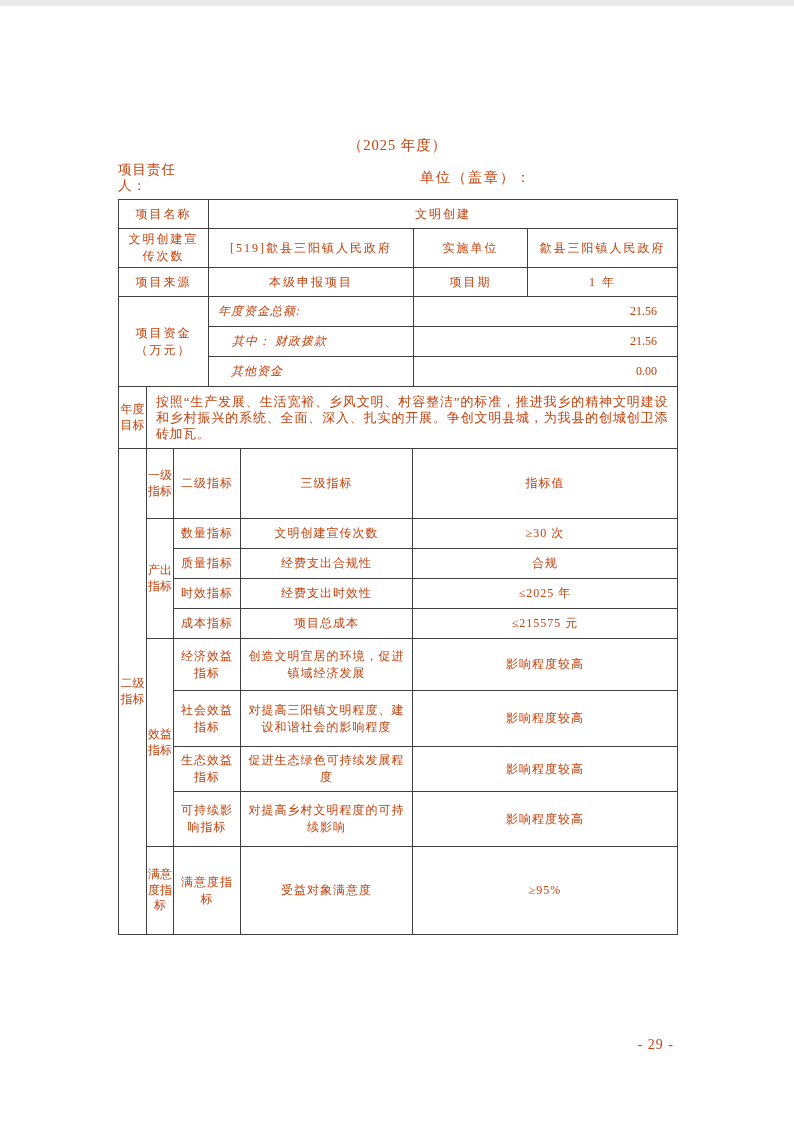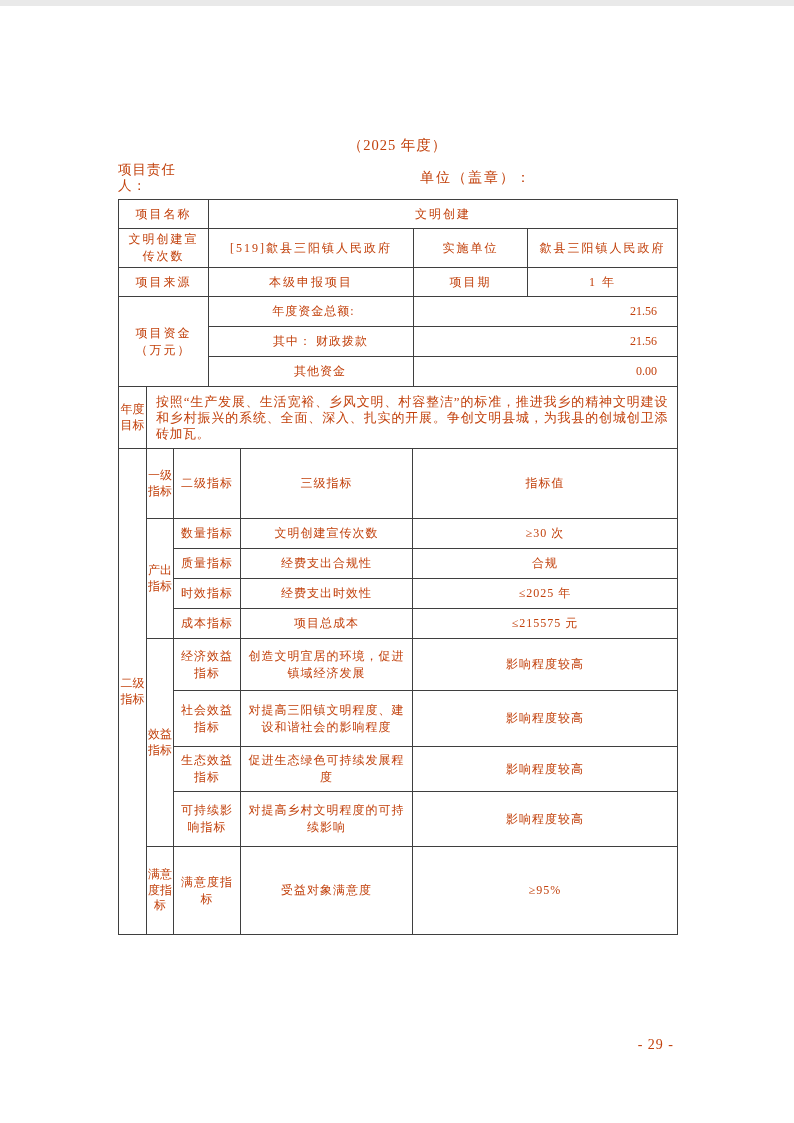--- a/index.html
+++ b/index.html
@@ -52,21 +52,21 @@
     border: 1px solid #3f3f3f;
     font-size: 12px;
     text-align: center;
     vertical-align: middle;
     padding: 2px 4px;
     letter-spacing: 2px;
     overflow: hidden;
   }
   .ind td { letter-spacing: 1px; }
   td.funds-cell { white-space: pre-line; }
-  td.fund-lab { text-align: center; letter-spacing: 1px; }
+  td.fund-lab { text-align: left; letter-spacing: 1px; font-style: italic; }
   td.pl1 { padding-left: 9px; }
   td.pl2 { padding-left: 23px; }
   td.pl3 { padding-left: 22px; }
   td.num { text-align: right; padding-right: 20px; letter-spacing: 0; }
   td.vert {
     word-break: break-all;
     line-height: 1.3;
     padding: 10px 1px;
     letter-spacing: 0;
   }

